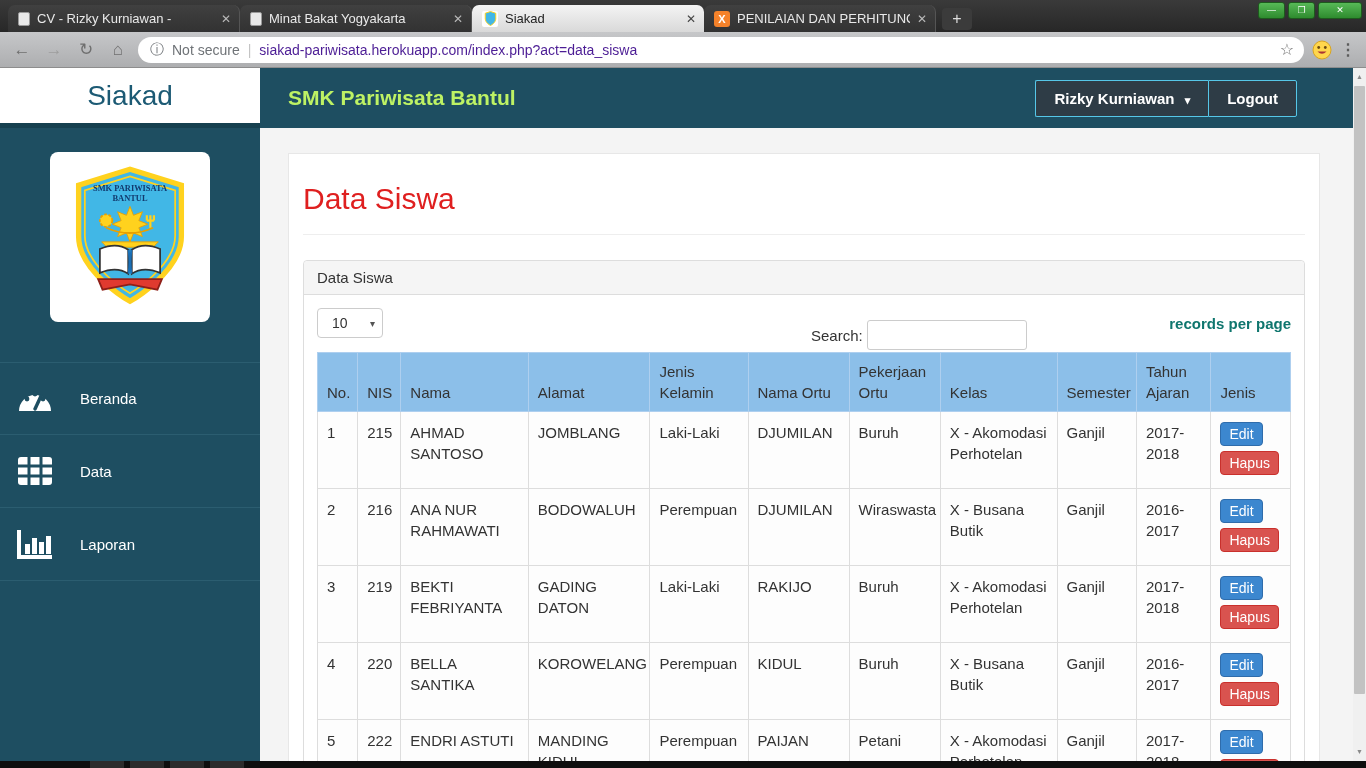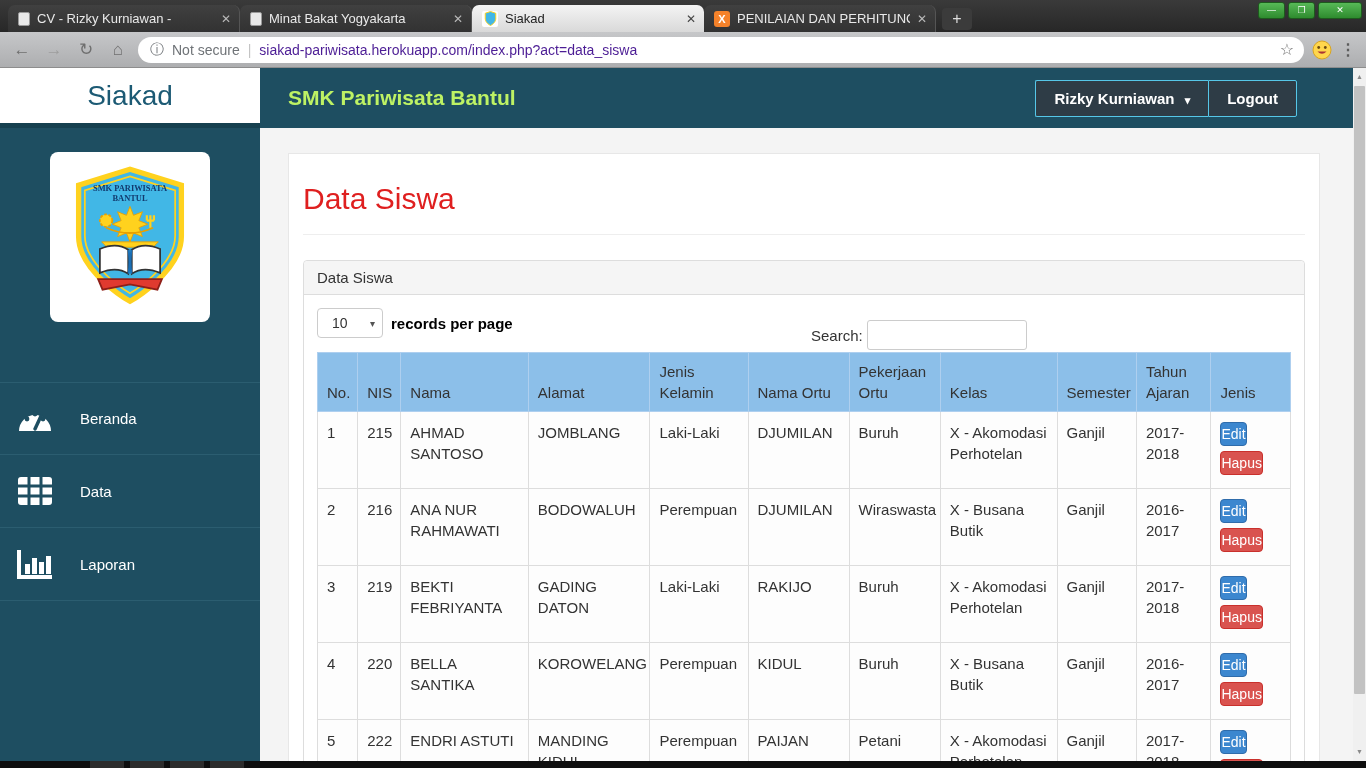--- a/index.html
+++ b/index.html
@@ -37,21 +37,21 @@
 
   
   .viewport { flex:1 1 auto; display:flex; overflow:hidden; background:#f4f4f4; }
   .page { flex:1; display:flex; overflow:hidden; }
 
   .sidebar { width:260px; background:#1e4e61; flex:0 0 auto; display:flex; flex-direction:column; }
   .brand { height:60px; background:#fff; border-bottom:5px solid #16404f; color:#1c5a74; font-size:28px; display:flex; align-items:center; justify-content:center; flex:0 0 auto; }
   .logo-card { width:160px; height:170px; background:#fff; border-radius:8px; margin:24px auto 0 auto; display:flex; align-items:center; justify-content:center; flex:0 0 auto; }
   .menu { margin-top:40px; list-style:none; }
   .menu-item { height:73px; display:flex; align-items:center; gap:26px; padding-left:16px; border-bottom:1px solid #2b5d70; color:#fff; }
-  .menu-item:first-child { border-top:1px solid #2b5d70;margin-top:20px; }
+  .menu-item:first-child { border-top:1px solid #2b5d70; }
   .menu-label { font-size:15px; }
   .menu-icon { width:38px; height:32px; flex:0 0 auto; }
 
   .main { flex:1; display:flex; flex-direction:column; overflow:hidden; }
   .topbar { height:60px; background:#1e4e61; display:flex; align-items:center; flex:0 0 auto; }
   .site-title { color:#bef264; font-size:21px; font-weight:bold; padding-left:28px; }
   .user-group { margin-left:auto; margin-right:56px; display:flex; }
   .hbtn { background:#2e3c46; border:1px solid #56c7e8; color:#fff; font-size:15px; font-weight:bold; padding:9px 18px; }
   .hbtn.user { border-right:none; border-radius:2px 0 0 2px; }
   .hbtn.logout { border-radius:0 2px 2px 0; }
@@ -60,36 +60,36 @@
   .content { flex:1; padding:25px 33px 0 28px; overflow:hidden; }
   .card { background:#fff; border:1px solid #e7e7e7; padding:6px 14px 40px 14px; height:1200px; }
   .page-title { color:#df1f1f; font-size:30px; font-weight:500; margin:22px 0 18px 0; }
   .card hr { border:none; border-top:1px solid #eee; margin-bottom:25px; }
 
   .panel { border:1px solid #ddd; border-radius:4px; }
   .panel-heading { background:#f5f5f5; border-bottom:1px solid #ddd; border-radius:4px 4px 0 0; padding:8px 13px; font-size:15px; color:#333; }
   .panel-body { padding:13px; position:relative; }
 
   .controls { position:relative; height:32px; margin-bottom:12px; }
-  .length-group { display:flex; align-items:center; gap:8px; }
+  .length-group { display:flex; align-items:center; gap:8px;justify-content:space-between; }
   .select-box { width:66px; height:30px; border:1px solid #ccc; border-radius:4px; background:#fff; display:flex; align-items:center; padding:0 7px 0 14px; font-size:14px; color:#333; }
   .select-box .sel-caret { margin-left:auto; font-size:10px; color:#555; }
-  .records-label { font-size:15px; font-weight:600; color:#000000; }
+  .records-label { font-size:15px; font-weight:600; color:#0f766e; }
   .search-group { position:absolute; left:494px; top:12px; display:flex; align-items:center; gap:4px; }
   .search-label { font-size:15px; color:#333; }
   .search-input { width:160px; height:30px; border:1px solid #ccc; border-radius:3px; font-size:14px; padding:0 6px; outline:none; }
 
   table.datatable { width:100%; border-collapse:collapse; table-layout:fixed; font-size:15px; color:#333; }
   table.datatable th { background:#8cbfe9; border:1px solid #aecfef; font-weight:400; text-align:left; vertical-align:bottom; padding:8px 9px; line-height:1.4; }
   table.datatable td { border:1px solid #ddd; vertical-align:top; padding:10px 9px 8px 9px; line-height:1.42; background:#fdfdfd; }
   th:nth-child(1){width:4.1%} th:nth-child(2){width:4.4%} th:nth-child(3){width:13.0%}
   th:nth-child(4){width:12.4%} th:nth-child(5){width:10.0%} th:nth-child(6){width:10.3%}
   th:nth-child(7){width:9.3%} th:nth-child(8){width:11.9%} th:nth-child(9){width:8.1%}
   th:nth-child(10){width:7.6%} th:nth-child(11){width:8.1%}
-  .btn-edit, .btn-hapus { display:block; border-radius:4px; color:#fff; font-size:14px; font-family:"Liberation Sans",sans-serif; padding:3px 0; margin-bottom:5px; }
+  .btn-edit, .btn-hapus { display:block; border-radius:4px; color:#fff; font-size:14px; font-family:"Liberation Sans",sans-serif; padding:3px 8px; margin-bottom:5px; }
   .btn-edit { background:#3c87cf; border:1px solid #2f6cab; }
   .btn-hapus { background:#d9534f; border:1px solid #c9302c; }
 
   
   .scrollbar { width:13px; background:#f0f0f0; position:relative; flex:0 0 auto; }
   .sb-arrow { position:absolute; left:0; width:13px; height:14px; font-size:7px; color:#8a8a8a; text-align:center; line-height:14px; }
   .sb-up { top:2px; } .sb-down { bottom:2px; }
   .sb-thumb { position:absolute; left:1px; top:18px; width:11px; height:608px; background:#c2c2c2; border-radius:1px; }
 
   

